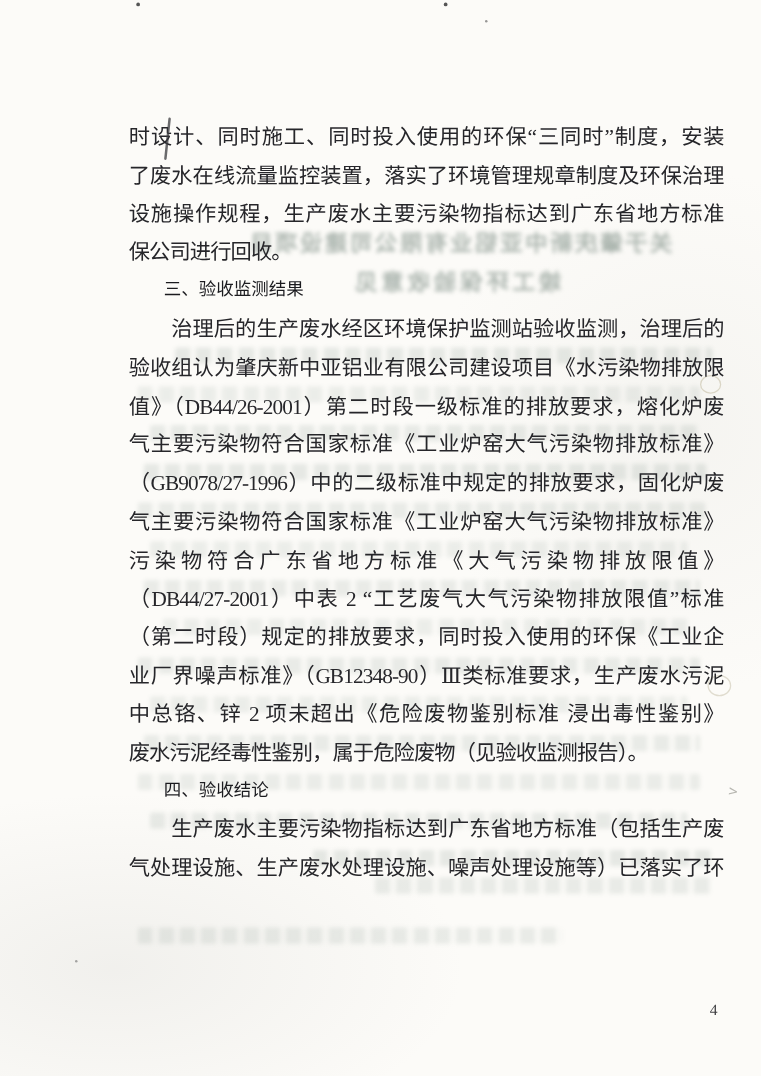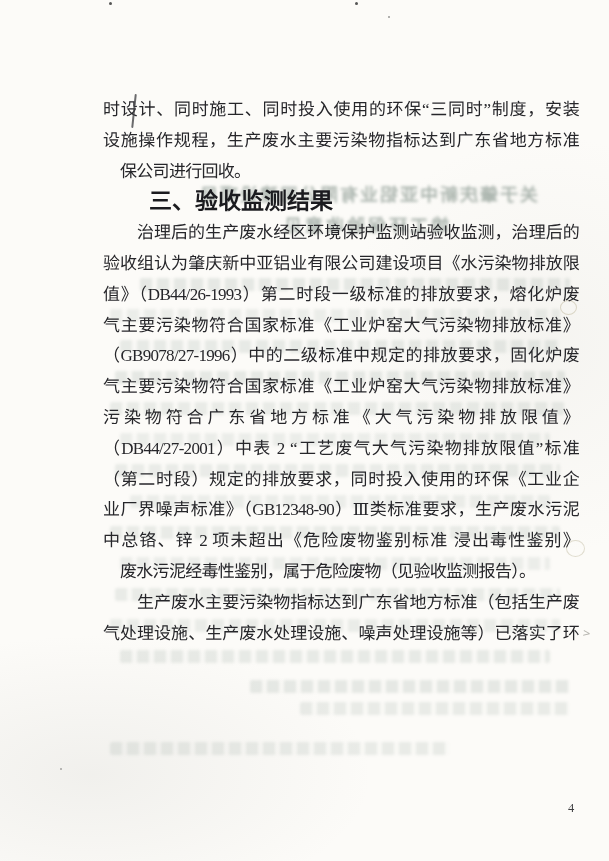--- a/index.html
+++ b/index.html
@@ -18,23 +18,23 @@
   
   .textblock{position:absolute;left:103px;top:95px;width:476px;z-index:3;}
   .line{
     height:30.8px;line-height:30.8px;
     font-size:17px;letter-spacing:-0.7px;
     color:#26262a;
     text-align:justify;text-align-last:justify;
     overflow:hidden;
   }
   .line.indent{text-indent:2em;}
-  .line.end{text-align-last:auto;margin-left:17px;}
+  .line.end{text-align-last:auto;}
   .line.head{
-    font-weight:bold;font-size:23px;color:#1b1b1f;
+    font-weight:normal;font-size:14px;color:#1b1b1f;
     text-align-last:auto;text-indent:2em;letter-spacing:0;
   }
   
   .ghost{
     position:absolute;z-index:1;
     transform:scaleX(-1);
     filter:blur(1.5px);
     font-weight:bold;
     color:rgba(96,116,106,0.50);
     text-align:center;white-space:nowrap;overflow:hidden;
@@ -82,35 +82,37 @@
   <div class="sm" style="left:120px;top:557px;width:430px;opacity:.22;"></div>
   <div class="sm" style="left:115px;top:588px;width:445px;opacity:.26;"></div>
   <div class="sm" style="left:110px;top:619px;width:450px;opacity:.24;"></div>
   <div class="sm" style="left:120px;top:650px;width:430px;opacity:.28;"></div>
   <div class="sm" style="left:250px;top:680px;width:320px;opacity:.30;"></div>
   <div class="sm" style="left:300px;top:702px;width:270px;opacity:.26;"></div>
   <div class="sm" style="left:110px;top:742px;width:340px;opacity:.26;"></div>
 
   <div class="textblock">
     <div class="line">时设计、同时施工、同时投入使用的环保“三同时”制度，安装</div>
+    <div class="line">了废水在线流量监控装置，落实了环境管理规章制度及环保治理</div>
     <div class="line">设施操作规程，生产废水主要污染物指标达到广东省地方标准</div>
     <div class="line end">保公司进行回收。</div>
     <div class="line head">三、验收监测结果</div>
     <div class="line indent">治理后的生产废水经区环境保护监测站验收监测，治理后的</div>
     <div class="line">验收组认为肇庆新中亚铝业有限公司建设项目《水污染物排放限</div>
-    <div class="line">值》（DB44/26-1993）第二时段一级标准的排放要求，熔化炉废</div>
+    <div class="line">值》（DB44/26-2001）第二时段一级标准的排放要求，熔化炉废</div>
     <div class="line">气主要污染物符合国家标准《工业炉窑大气污染物排放标准》</div>
     <div class="line">（GB9078/27-1996）中的二级标准中规定的排放要求，固化炉废</div>
     <div class="line">气主要污染物符合国家标准《工业炉窑大气污染物排放标准》</div>
     <div class="line">污染物符合广东省地方标准《大气污染物排放限值》</div>
     <div class="line">（DB44/27-2001）中表 2 “工艺废气大气污染物排放限值”标准</div>
     <div class="line">（第二时段）规定的排放要求，同时投入使用的环保《工业企</div>
     <div class="line">业厂界噪声标准》（GB12348-90）Ⅲ类标准要求，生产废水污泥</div>
     <div class="line">中总铬、锌 2 项未超出《危险废物鉴别标准 浸出毒性鉴别》</div>
     <div class="line end">废水污泥经毒性鉴别，属于危险废物（见验收监测报告）。</div>
+    <div class="line head">四、验收结论</div>
     <div class="line indent">生产废水主要污染物指标达到广东省地方标准（包括生产废</div>
     <div class="line">气处理设施、生产废水处理设施、噪声处理设施等）已落实了环</div>
   </div>
 
   <div class="stroke"></div>
   <div class="speck" style="left:109px;top:2px;width:3px;height:3px;"></div>
   <div class="speck" style="left:355px;top:2px;width:3px;height:3px;"></div>
   <div class="speck" style="left:388px;top:16px;width:2px;height:2px;opacity:.6;"></div>
   <div class="speck" style="left:60px;top:768px;width:2px;height:2px;opacity:.5;"></div>
   <div class="ring" id="ring1"></div>

